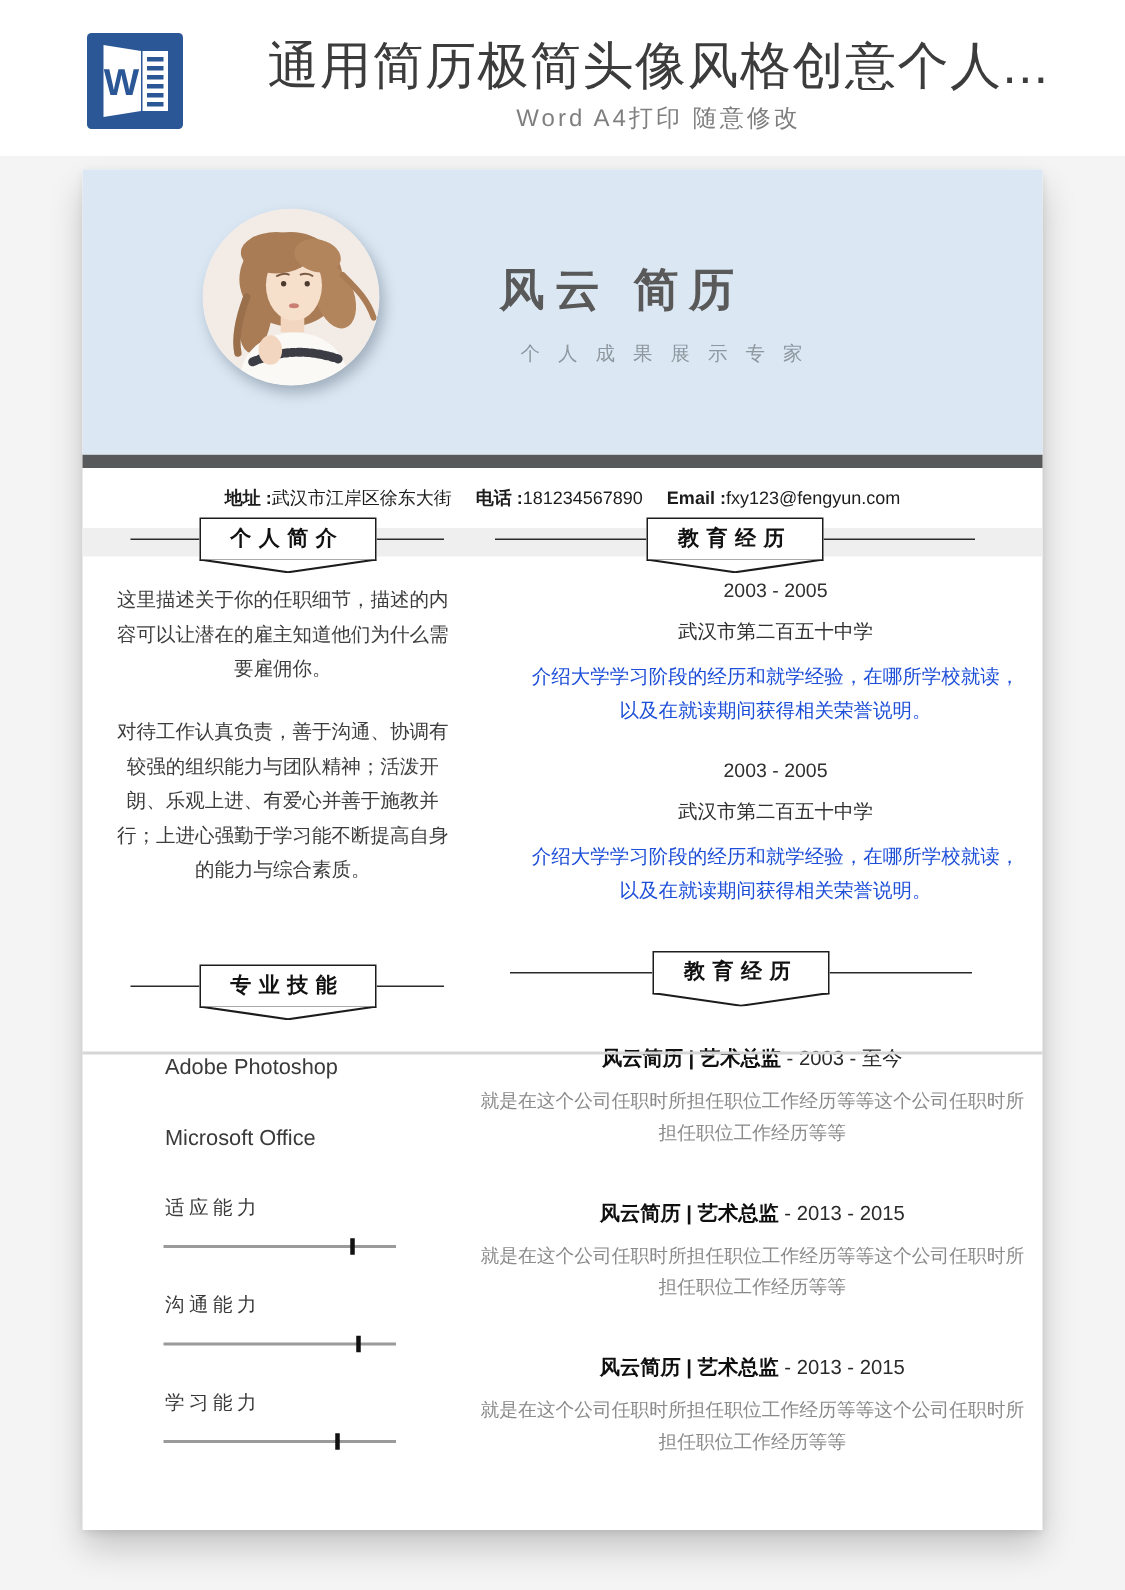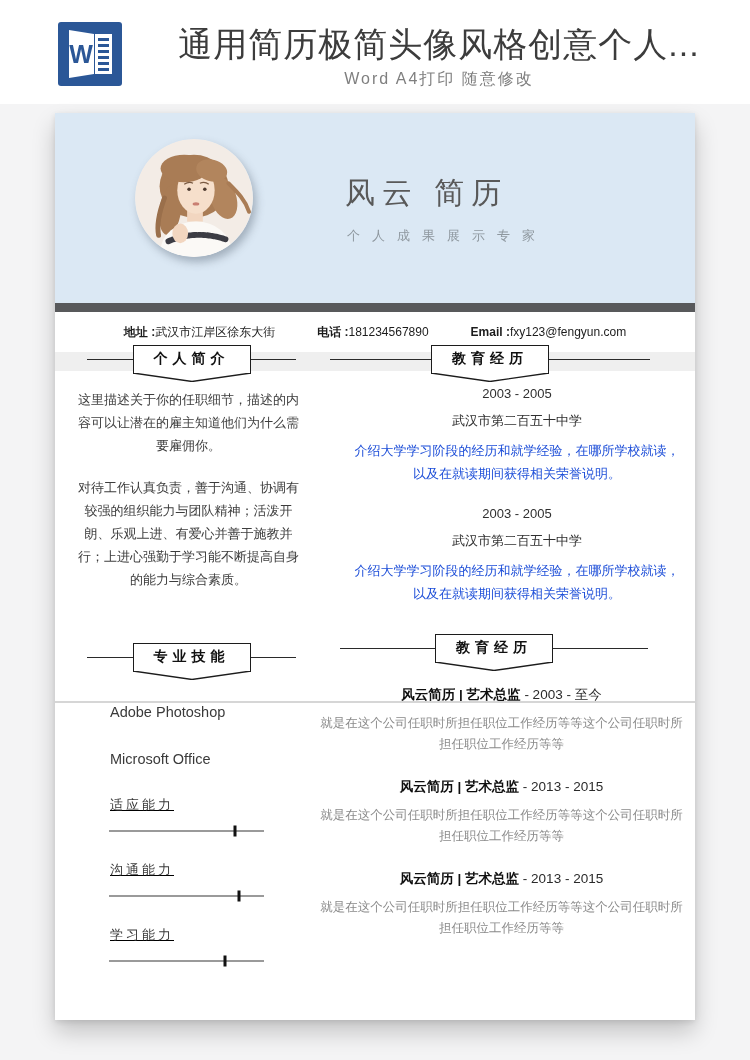--- a/index.html
+++ b/index.html
@@ -15,28 +15,28 @@
               white-space:nowrap;overflow:hidden;}
   .site-subtitle{margin-top:3px;font-size:16px;color:#7f7f7f;letter-spacing:2px;}
 
   
   .resume-page{position:absolute;left:55px;top:113px;width:640px;height:907px;background:#ffffff;
                box-shadow:0 12px 22px rgba(0,0,0,.20), 0 2px 6px rgba(0,0,0,.10);}
 
   .resume-hero{position:relative;width:640px;height:190px;background:#dbe8f4;}
   .avatar{position:absolute;left:80px;top:26px;width:118px;height:118px;border-radius:50%;
           overflow:hidden;box-shadow:3px 5px 9px rgba(90,105,120,.45);display:block;}
-  .hero-name{position:absolute;left:290px;top:60px;font-size:30px;font-weight:normal;color:#595959;
+  .hero-name{position:absolute;left:278px;top:60px;font-size:30px;font-weight:bold;color:#595959;
              letter-spacing:7px;white-space:nowrap;}
   .hero-tagline{position:absolute;left:292px;top:114px;font-size:13px;color:#8e979e;
                 letter-spacing:12px;white-space:nowrap;}
   .hero-bar{width:640px;height:9px;background:#58595b;}
 
   
-  .contact-row{height:40px;display:flex;align-items:center;justify-content:center;gap:42px;
+  .contact-row{height:40px;display:flex;align-items:center;justify-content:center;gap:16px;
                font-size:12px;color:#1c1c1c;white-space:nowrap;}
   .contact-item b{font-weight:bold;}
 
   
   .banner-row{display:flex;align-items:center;}
   .bline{flex:1;height:0;border-top:1.5px solid #2a2a2a;}
   .banner{position:relative;background:#fff;border:1.5px solid #1c1c1c;padding:4px 20px 5px;
           font-size:14px;font-weight:bold;color:#111;letter-spacing:5px;white-space:nowrap;}
   .vtail{position:absolute;top:100%;left:-1px;width:calc(100% + 2px);height:9px;display:block;}
 
@@ -50,34 +50,34 @@
   .page-break-line{position:absolute;left:0;top:330px;width:640px;height:2px;background:#d6d6d6;}
   .col-left{width:255px;box-sizing:border-box;padding:0 8px 0 20px;text-align:center;}
   .col-right{flex:1;box-sizing:border-box;padding:0 12px 0 10px;text-align:center;}
 
   .para{margin-top:17px;font-size:13px;color:#3d3d3d;line-height:23px;}
   .para + .para{margin-top:19px;}
 
   .left-banner{margin:52px 6px 0 12px;}
   .tool{margin:32px 0 0 35px;text-align:left;font-size:14.5px;color:#3a3a3a;}
   .tool + .tool{margin-top:31px;}
-  .ability{margin-top:29px;text-align:left;text-decoration:underline;}
+  .ability{margin-top:29px;text-align:left;}
   .ability-label{margin-left:35px;font-size:13px;color:#3a3a3a;letter-spacing:3px;}
   .track{position:relative;margin:16px 0 0 34px;width:155px;height:2px;background:#9a9a9a;}
   .marker{position:absolute;top:50%;width:3px;height:11px;background:#111;
           transform:translate(-50%,-50%);}
 
   .edu-entry{margin-top:15px;margin-left:31px;}
   .edu-entry + .edu-entry{margin-top:21px;}
   .edu-period{font-size:13px;color:#2f2f2f;}
   .edu-school{margin-top:11px;font-size:13px;color:#2f2f2f;}
   .edu-desc{margin-top:9px;font-size:13px;color:#1d4ed8;line-height:23px;}
 
   .right-banner{margin:29px 35px 0 20px;}
-  .work-entry{margin-top:23px;}
+  .work-entry{margin-top:34px;}
   .work-title{font-size:13.5px;color:#2a2a2a;}
   .work-title b{font-weight:bold;color:#0f0f0f;}
   .work-desc{margin-top:9px;font-size:12.5px;color:#8a8a8a;line-height:21px;}
 </style>
 </head>
 <body>
 
 <div class="screen">
 
   <div class="site-header">

